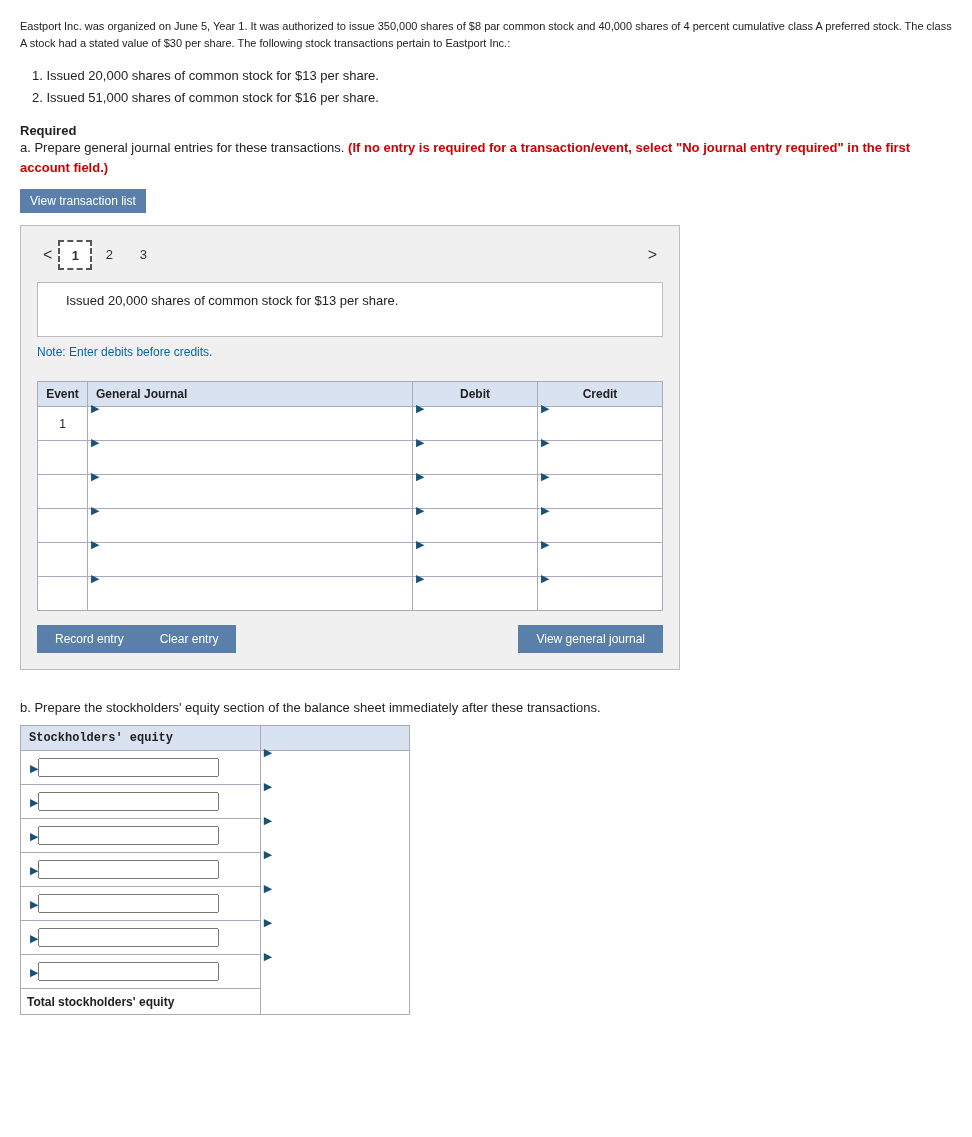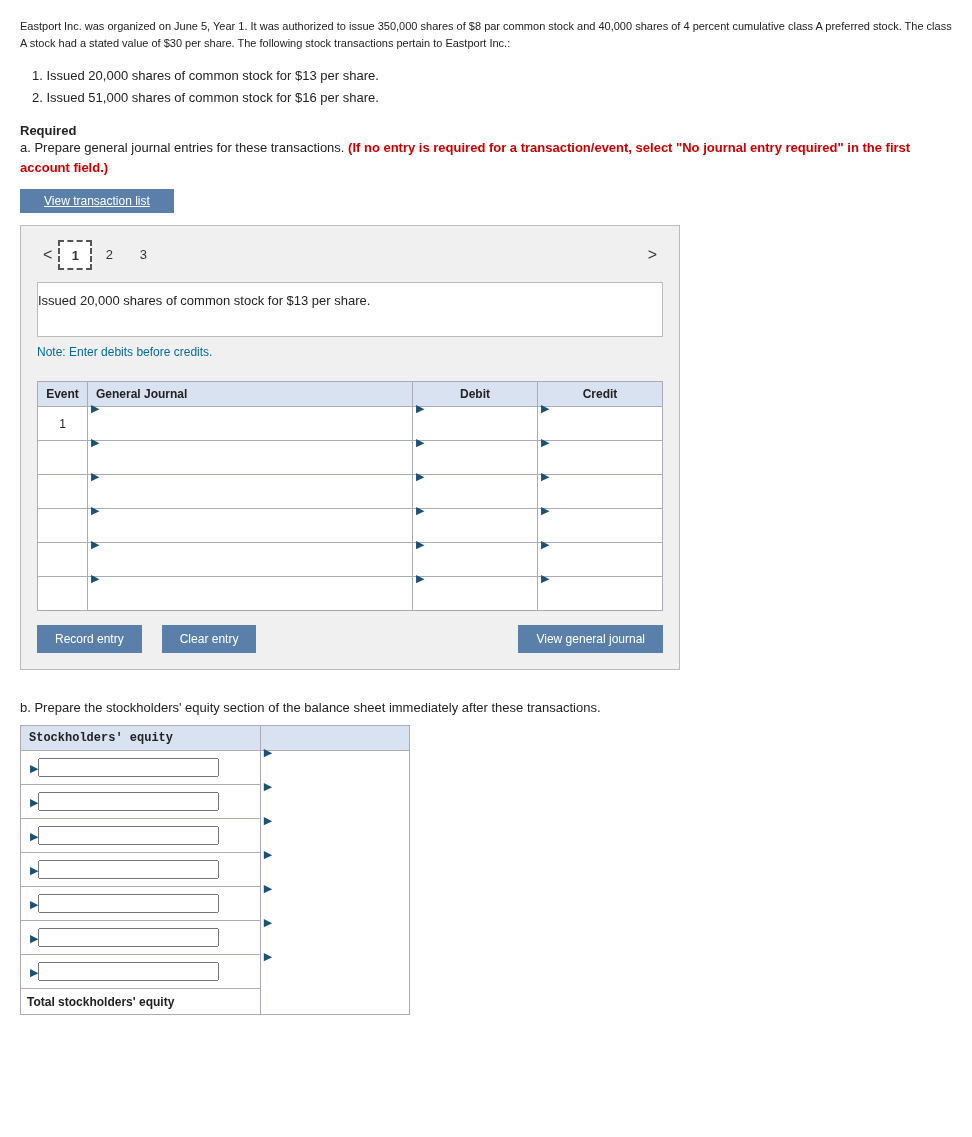--- a/index.html
+++ b/index.html
@@ -32,26 +32,25 @@
       line-height: 1.5;
     }
     .red-bold {
       color: #cc0000;
       font-weight: bold;
     }
     .view-transaction-btn {
       display: inline-block;
       background: #5a7fa8;
       color: #fff;
-      padding: 5px 24px;
+      padding: 5px 10px;
       font-size: 12px;
       cursor: pointer;
       border: none;
       margin-bottom: 12px;
-      text-decoration: underline;
     }
     .worksheet-container {
       border: 1px solid #bbb;
       background: #f0f0f0;
       padding: 14px 16px 16px 16px;
       width: 660px;
       margin-bottom: 30px;
     }
     .worksheet-title {
       font-size: 15px;
@@ -85,21 +84,21 @@
       color: #333;
     }
     .tab-btn.active {
       border: 2px dashed #555;
       background: #fff;
       font-weight: bold;
     }
     .description-box {
       background: #fff;
       border: 1px solid #bbb;
-      padding: 10px 0;
+      padding: 10px 28px;
       font-size: 13px;
       min-height: 55px;
       margin-bottom: 8px;
       width: 100%;
     }
     .note-text {
       color: #0369a1;
       font-size: 12px;
       margin-bottom: 22px;
     }
@@ -142,21 +141,20 @@
       background: transparent;
     }
     .arrow-indicator {
       color: #1a5276;
       font-size: 11px;
       padding-left: 3px;
     }
     .btn-row {
       display: flex;
       align-items: flex-start;
-      gap: 20px;
     }
     .action-btn {
       background: #5a7fa8;
       color: #fff;
       border: none;
       padding: 7px 18px;
       font-size: 12px;
       cursor: pointer;
     }
     .section-b {

